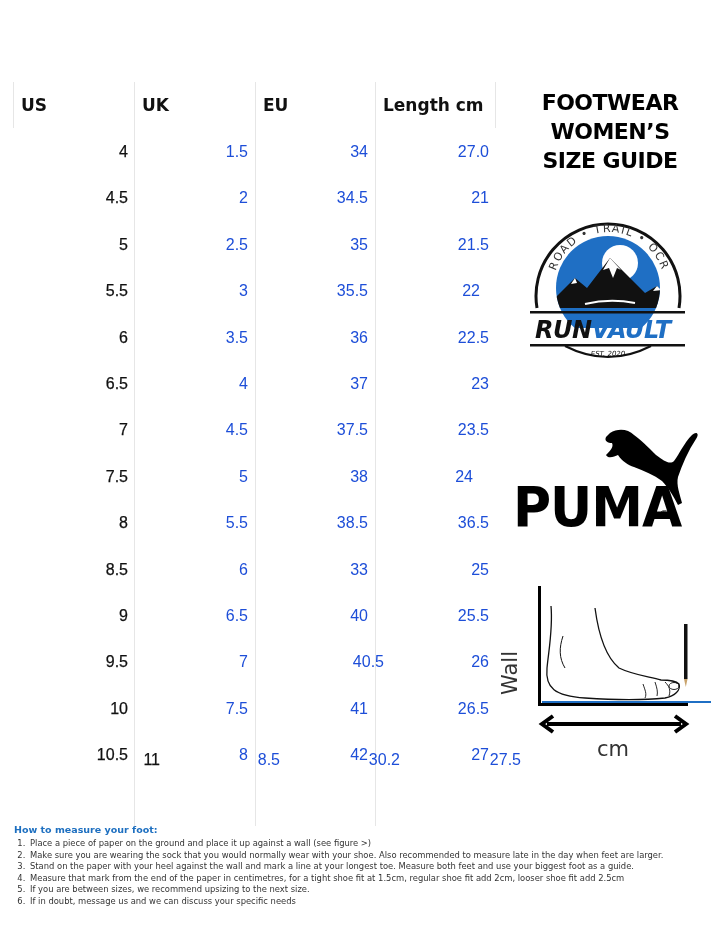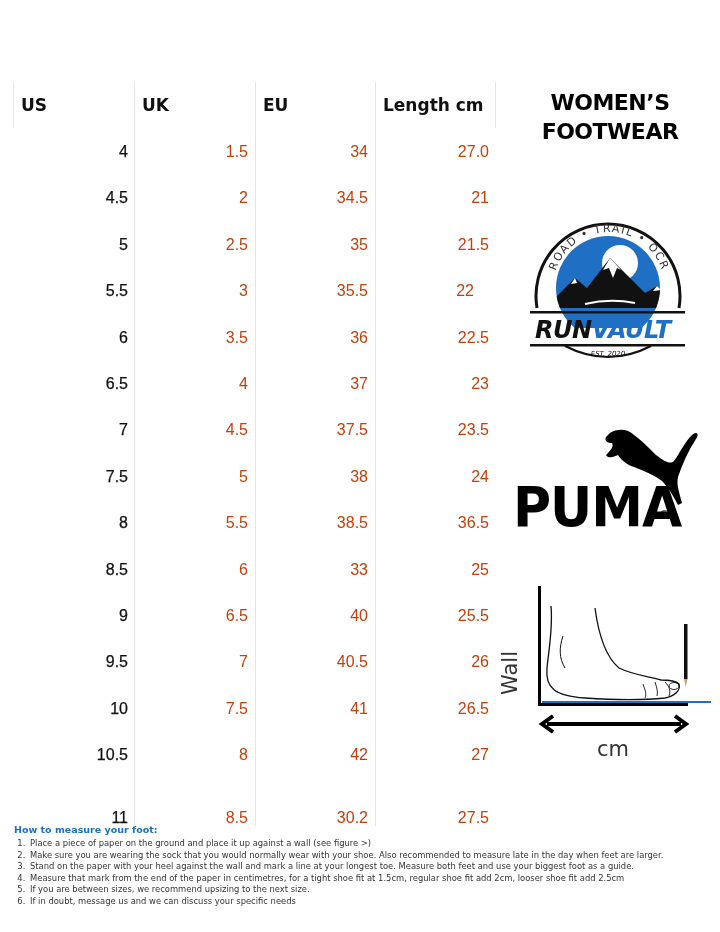--- a/index.html
+++ b/index.html
@@ -8,21 +8,21 @@
       font-family: "Liberation Sans", "DejaVu Sans", sans-serif; color: #1a1a1a;
     }
     .col-line { position: absolute; top: 82px; width: 1px; background: #e6e6e6; }
     .hdr {
       position: absolute; top: 82px; height: 46px; line-height: 46px;
       font-family: "DejaVu Sans", sans-serif; font-weight: bold; font-size: 17px; color: #111;
     }
     .row { position: absolute; left: 0; width: 500px; height: 46px; }
     .cell {
       position: absolute; top: 0; height: 46px; line-height: 46px;
-      text-align: right; font-size: 16px; color: #c2410c;
+      text-align: right; font-size: 16px; color: #1d4ed8;
     }
     .cell.us { color: #111; font-weight: 500; -webkit-text-stroke: 0.25px #111; }
     
     .title {
       position: absolute; left: 510px; top: 88px; width: 200px; text-align: center;
       font-family: "DejaVu Sans", sans-serif; font-weight: bold; font-size: 22px;
       line-height: 29px; color: #000; letter-spacing: -0.5px;
     }
     .logo-runvault { position: absolute; left: 525px; top: 208px; width: 165px; height: 160px; }
     .logo-puma { position: absolute; left: 510px; top: 425px; width: 205px; height: 105px; }
@@ -73,21 +73,21 @@
       <div class="row" style="top: 221.8px;">
         <div class="cell us" style="right: 372px;">5</div>
         <div class="cell uk" style="right: 252px;">2.5</div>
         <div class="cell eu" style="right: 132px;">35</div>
         <div class="cell len" style="right: 11px;">21.5</div>
       </div>
       <div class="row" style="top: 268.2px;">
         <div class="cell us" style="right: 372px;">5.5</div>
         <div class="cell uk" style="right: 252px;">3</div>
         <div class="cell eu" style="right: 132px;">35.5</div>
-        <div class="cell len" style="right: 26px;">22</div>
+        <div class="cell len" style="right: 20px;">22</div>
       </div>
       <div class="row" style="top: 314.6px;">
         <div class="cell us" style="right: 372px;">6</div>
         <div class="cell uk" style="right: 252px;">3.5</div>
         <div class="cell eu" style="right: 132px;">36</div>
         <div class="cell len" style="right: 11px;">22.5</div>
       </div>
       <div class="row" style="top: 361px;">
         <div class="cell us" style="right: 372px;">6.5</div>
         <div class="cell uk" style="right: 252px;">4</div>
@@ -97,21 +97,21 @@
       <div class="row" style="top: 407.4px;">
         <div class="cell us" style="right: 372px;">7</div>
         <div class="cell uk" style="right: 252px;">4.5</div>
         <div class="cell eu" style="right: 132px;">37.5</div>
         <div class="cell len" style="right: 11px;">23.5</div>
       </div>
       <div class="row" style="top: 453.8px;">
         <div class="cell us" style="right: 372px;">7.5</div>
         <div class="cell uk" style="right: 252px;">5</div>
         <div class="cell eu" style="right: 132px;">38</div>
-        <div class="cell len" style="right: 11px;">24</div>
+        <div class="cell len" style="right: 27px;">24</div>
       </div>
       <div class="row" style="top: 500.2px;">
         <div class="cell us" style="right: 372px;">8</div>
         <div class="cell uk" style="right: 252px;">5.5</div>
         <div class="cell eu" style="right: 132px;">38.5</div>
         <div class="cell len" style="right: 11px;">36.5</div>
       </div>
       <div class="row" style="top: 546.6px;">
         <div class="cell us" style="right: 372px;">8.5</div>
         <div class="cell uk" style="right: 252px;">6</div>
@@ -120,47 +120,48 @@
       </div>
       <div class="row" style="top: 593px;">
         <div class="cell us" style="right: 372px;">9</div>
         <div class="cell uk" style="right: 252px;">6.5</div>
         <div class="cell eu" style="right: 132px;">40</div>
         <div class="cell len" style="right: 11px;">25.5</div>
       </div>
       <div class="row" style="top: 639.4px;">
         <div class="cell us" style="right: 372px; margin-left: 26px;">9.5</div>
         <div class="cell uk" style="right: 252px;">7</div>
-        <div class="cell eu" style="right: 132px;">40.5</div>
+        <div class="cell eu" style="right: 116px;">40.5</div>
         <div class="cell len" style="right: 11px;">26</div>
       </div>
       <div class="row" style="top: 685.8px;">
         <div class="cell us" style="right: 372px;">10</div>
         <div class="cell uk" style="right: 252px;">7.5</div>
         <div class="cell eu" style="right: 132px; margin-left: 28px;">41</div>
         <div class="cell len" style="right: 11px;">26.5</div>
       </div>
       <div class="row" style="top: 732.2px;">
         <div class="cell us" style="right: 372px;">10.5</div>
         <div class="cell uk" style="right: 252px;">8</div>
         <div class="cell eu" style="right: 132px; margin-left: 39px;">42</div>
         <div class="cell len" style="right: 11px;">27</div>
       </div>
-      <div class="row" style="top: 795px;">
+      <div class="row" style="top: 737px; padding-left: 32px;">
         <div class="cell us" style="right: 372px;">11</div>
         <div class="cell uk" style="right: 252px;">8.5</div>
         <div class="cell eu" style="right: 132px;">30.2</div>
         <div class="cell len" style="right: 11px;">27.5</div>
       </div>
     </div>
 </div>
 
 <div class="title">
+  <div>FOOTWEAR</div>
   <div>WOMEN’S</div>
-  <div>FOOTWEAR</div>
+  <div>SIZE GUIDE</div>
 </div>
 
 <div class="logo-runvault">
   <svg width="165" height="160" viewBox="0 0 165 160">
     <defs>
       <path id="arcPath" d="M 28 80 A 56 56 0 0 1 140 80"></path>
       <clipPath id="circClip">
           <circle cx="83" cy="80" r="52"></circle>
         </clipPath>
     </defs>

